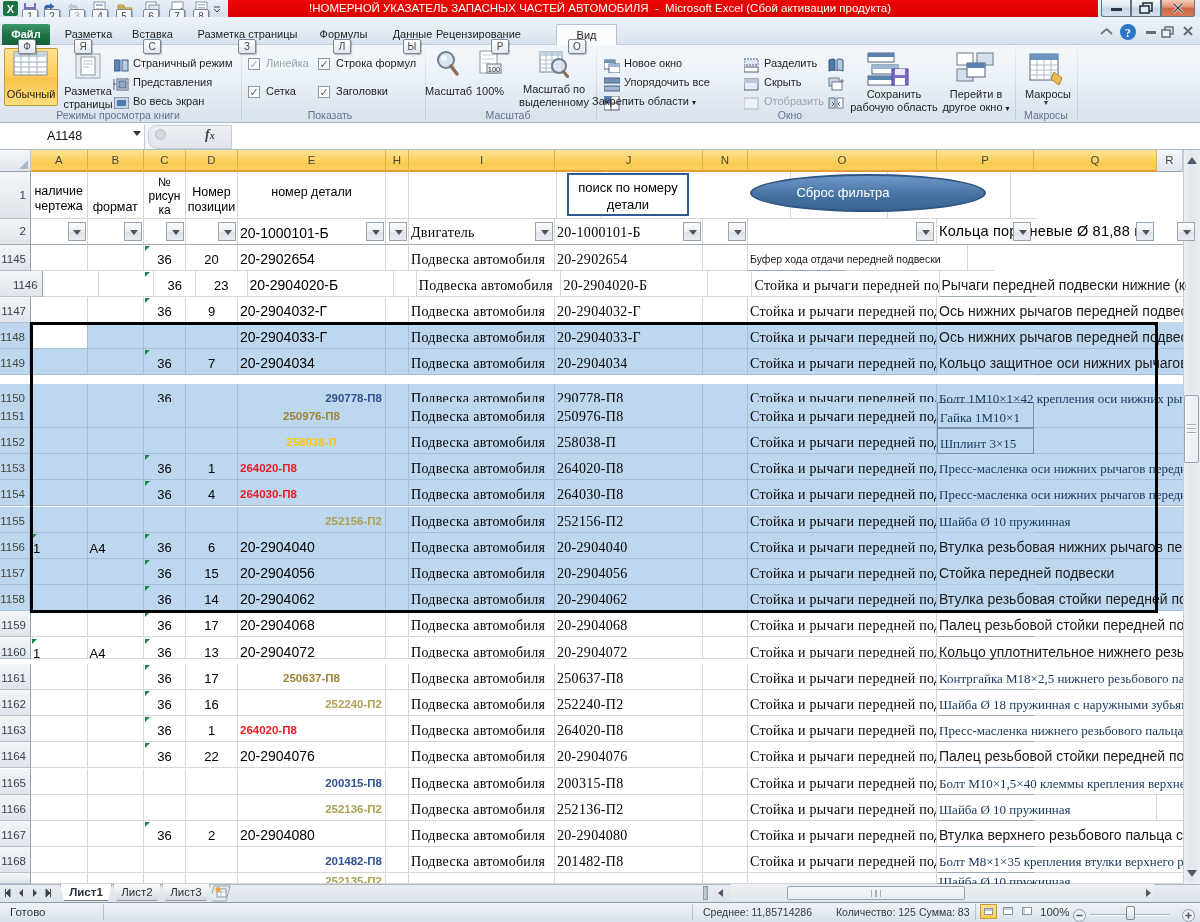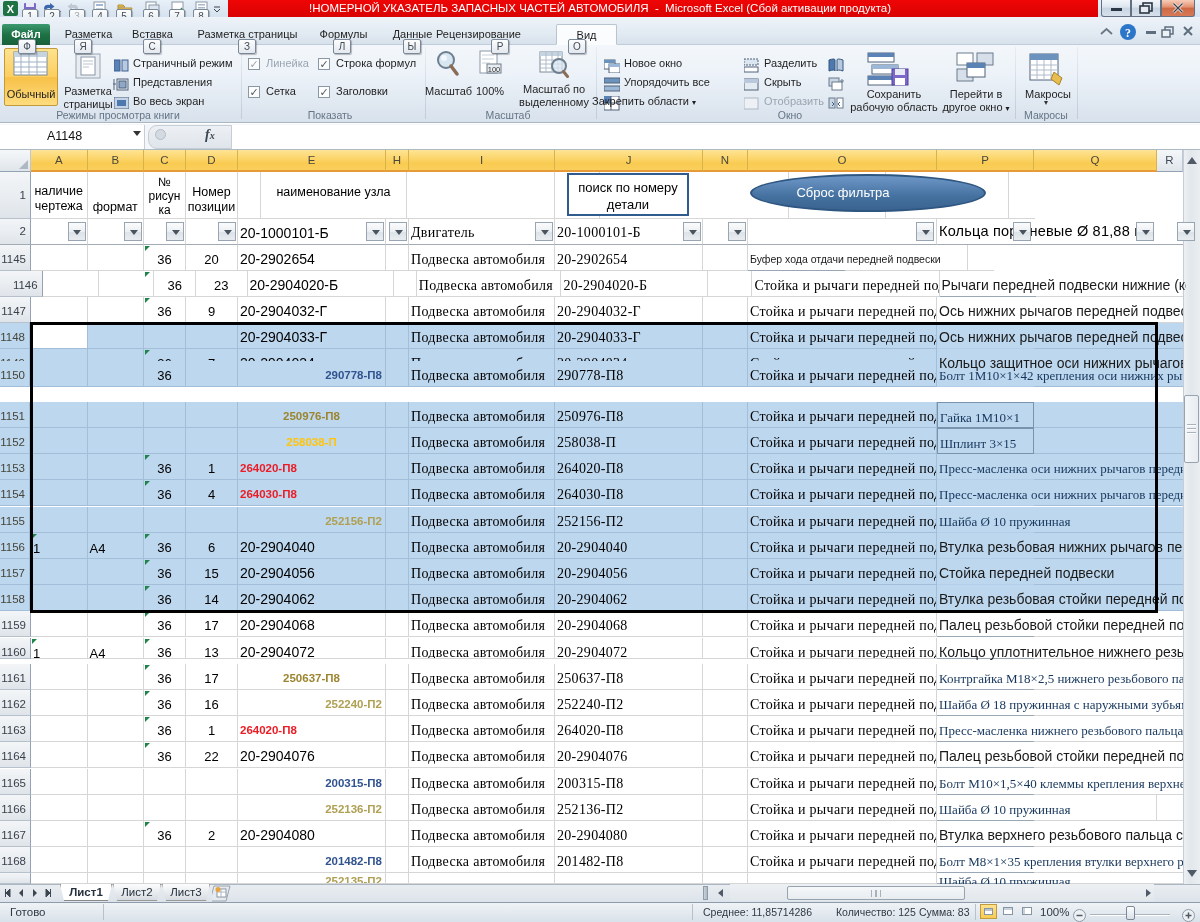--- a/index.html
+++ b/index.html
@@ -313,24 +313,24 @@
         </div>
         <div class="cell" style="width:56.5px">
           <div style="padding-top:28px;text-align:center;font-size:12.5px">формат</div>
         </div>
         <div class="cell" style="width:42px">
           <div style="padding-top:3px;text-align:center;font-size:12px;line-height:14px">№<br>рисун<br>ка</div>
         </div>
         <div class="cell" style="width:52px">
           <div style="padding-top:13px;text-align:center;font-size:12.5px;line-height:15px">Номер<br>позиции</div>
         </div>
-        <div class="cell" style="width:23px"></div>
-        <div class="cell" style="width:146px">
-          <div style="padding-top:13px;text-align:center;font-size:12.5px">наименование узла</div>
-        </div>
+        <div class="cell" style="width:148px">
+          <div style="padding-top:13px;text-align:center;font-size:12.5px">номер детали</div>
+        </div>
+        <div class="cell" style="width:23px"></div>
         <div class="cell" style="width:148px"></div>
         <div class="cell" style="width:45px"></div>
         <div class="cell" style="width:189px"></div>
         <div class="cell" style="width:97px"></div>
         <div class="cell" style="width:123px"></div>
         <div class="cell nbr" style="width:26px"></div>
       </div>
 <div class="ab" style="left:567px;top:23px;width:122px;height:43px;background:#fff;border:2px solid #2F5B8F;z-index:4;text-align:center;font-size:13px;line-height:17px;padding-top:4px">поиск по номеру<br>детали</div>
 <div class="ab" style="left:750px;top:24px;width:236px;height:38px;border-radius:50%;background:linear-gradient(180deg,#6E97C8 0%,#44719F 60%,#3A6390 100%);border:2px solid #2E5680;z-index:4;color:#fff;font-size:13px;text-align:center;line-height:34px;padding-right:50px">Сброс фильтра</div>
 <div class="ab row r2" style="top:69px;height:25.5px">
@@ -475,21 +475,21 @@
         <div class="cell serif" style="width:148px;line-height:29px;padding-left:2px">20-2904034</div>
         <div class="cell" style="width:45px"></div>
         <div class="cell serif" style="width:189px;line-height:29px;padding-left:2px">Стойка и рычаги передней подвески</div>
         <div class="cell" style="width:97px;border-right:none;border-bottom-color:#B4CDE8;position:relative;overflow:visible">
           <div class="ptxt2 p14" style="position:absolute;left:2px;top:0;width:244px;overflow:hidden;white-space:nowrap;line-height:29px;z-index:2">Кольцо защитное оси нижних рычагов передней</div>
         </div>
         <div class="cell" style="width:123px;border-right:none;"></div>
         <div class="cell nbr" style="width:26px"></div>
         <div class="tri" style="left:145px"></div>
       </div>
-<div class="ab row sel" style="top:211px;height:26.2px">
+<div class="ab row sel" style="top:234px;height:26.2px">
         <div class="cell rh rhs" style="width:31px">1150</div>
         <div class="cell" style="width:56.5px;">
           <div style="padding:8px 0 0 2px;font-size:13px"></div>
         </div>
         <div class="cell" style="width:56.5px">
           <div style="padding:8px 0 0 2px;font-size:13px"></div>
         </div>
         <div class="cell ctr" style="width:42px;font-size:13px;line-height:29px">36</div>
         <div class="cell ctr" style="width:52px;font-size:13px;line-height:29px"></div>
         <div class="cell bl" style="width:148px;line-height:29px;">290778-П8</div>

